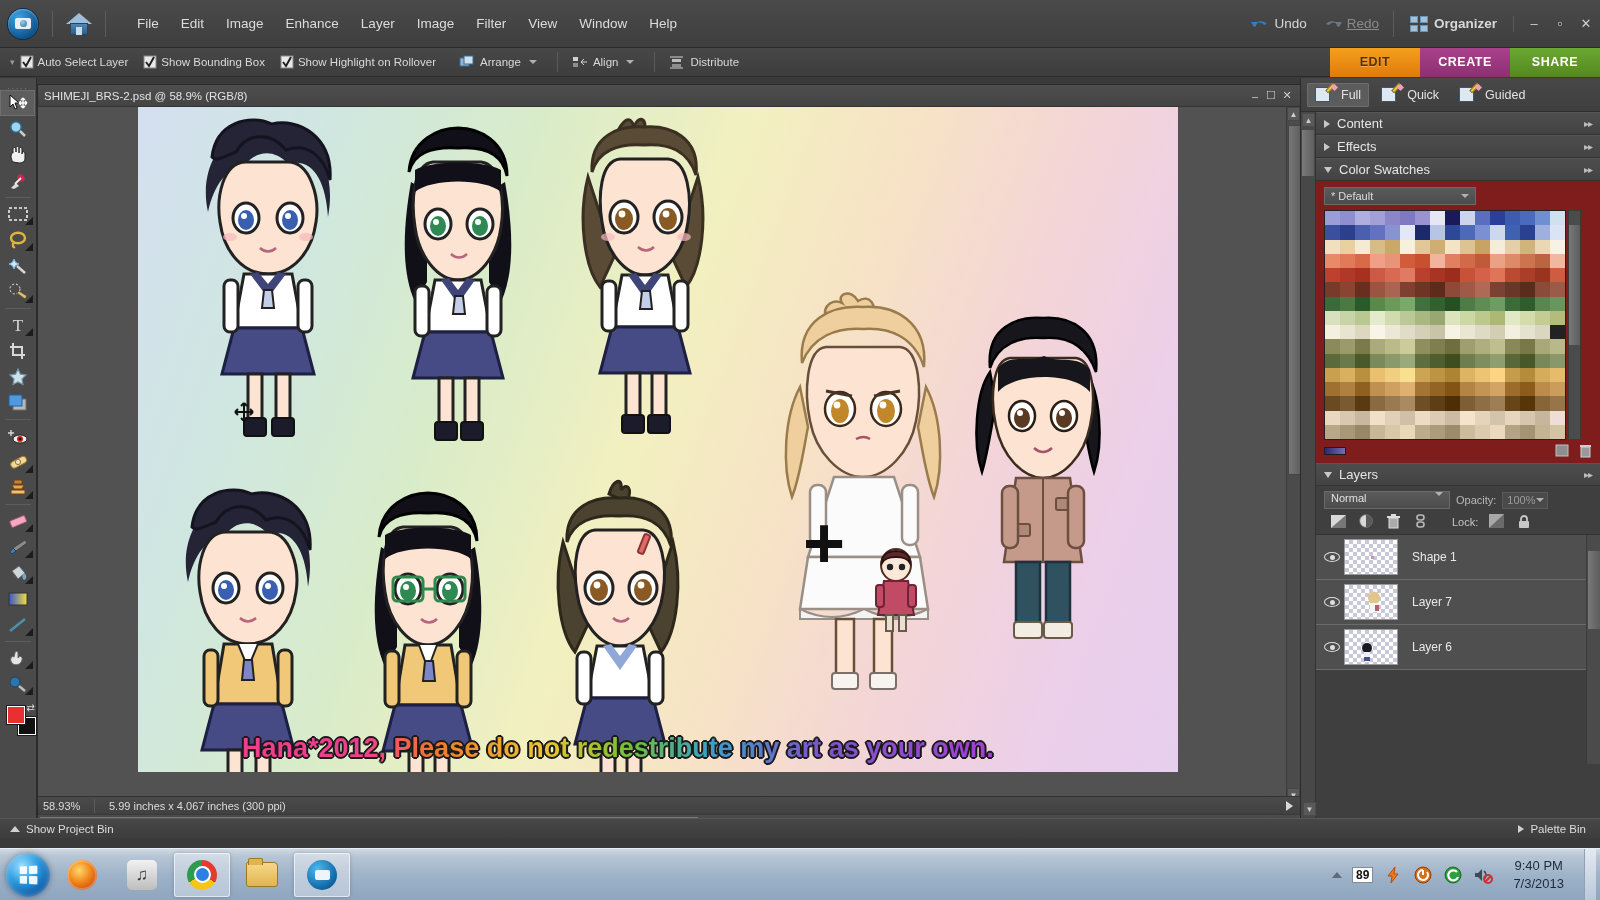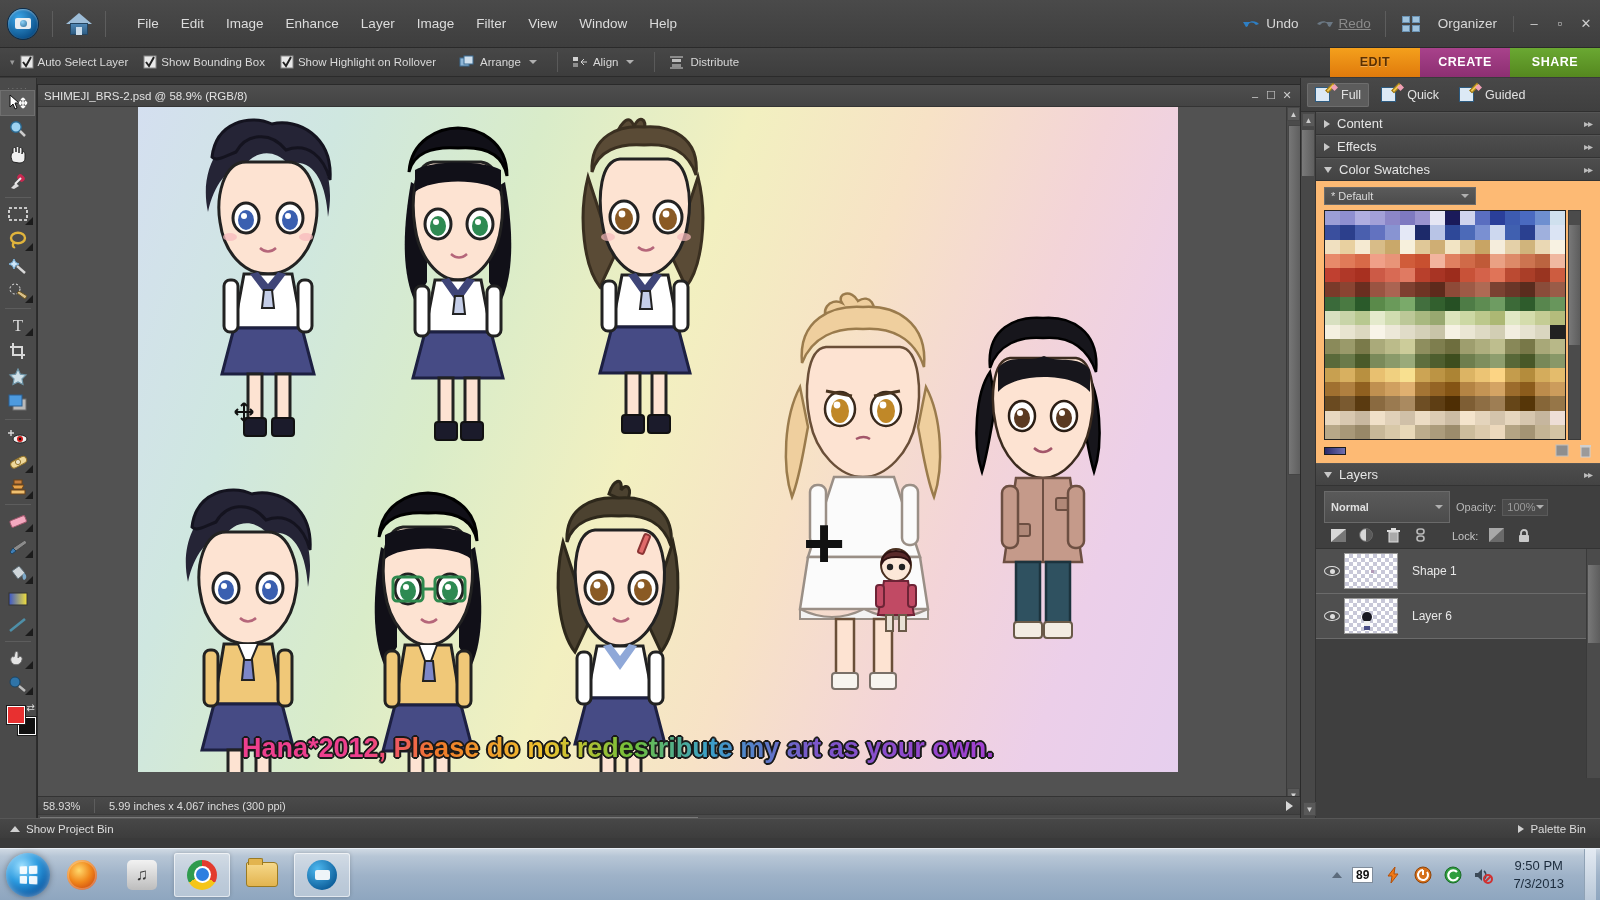--- a/index.html
+++ b/index.html
@@ -49,21 +49,21 @@
   .home-icon .door{position:absolute;left:10px;top:14px;width:6px;height:8px;background:#c9dceb;}
   .menu-items{display:flex;align-items:center;margin-left:14px;}
   .menu-item{
     padding:5px 11px;font-size:13.5px;color:#dcdcdc;cursor:default;border-radius:2px;
   }
   .menubar-right{margin-left:auto;display:flex;align-items:center;padding-right:6px;}
   .undo-redo{display:flex;align-items:center;gap:4px;padding:0 8px;font-size:13.5px;}
   .arrow-ico{display:inline-block;width:20px;height:16px;position:relative;}
   .arrow-ico svg{display:block;}
   .redo-label{color:#8b8b8b;text-decoration:underline;}
-  .organizer-btn{display:flex;align-items:center;gap:18px;padding:0 10px;font-size:13.5px;}
+  .organizer-btn{display:flex;align-items:center;gap:6px;padding:0 10px;font-size:13.5px;font-weight:bold;}
   .org-grid{display:grid;grid-template-columns:8px 8px;grid-template-rows:7px 7px;gap:2px;}
   .org-grid i{background:#9fc3de;border:1px solid #6b93b4;display:block;}
   .win-btns{display:flex;align-items:center;gap:10px;padding-left:12px;margin-left:6px;border-left:1px solid #5a5a5a;}
   .win-btn{width:16px;height:16px;display:flex;align-items:center;justify-content:center;color:#cfcfcf;font-size:13px;}
 
   
   .optionsbar{
     position:absolute;left:0;top:48px;width:1600px;height:29px;
     background:linear-gradient(#474747,#3d3d3d);
     border-bottom:1px solid #2b2b2b;
@@ -165,43 +165,43 @@
 
   .acc-row{
     height:23px;background:linear-gradient(#4d4d4d,#434343);
     border-bottom:1px solid #333;border-top:1px solid #565656;
     display:flex;align-items:center;padding:0 8px;font-size:13px;color:#e5e5e5;
   }
   .acc-row .tri-r{width:0;height:0;border-top:4px solid transparent;border-bottom:4px solid transparent;border-left:6px solid #c8c8c8;margin-right:7px;}
   .acc-row .tri-d{width:0;height:0;border-left:4px solid transparent;border-right:4px solid transparent;border-top:6px solid #c8c8c8;margin-right:7px;}
   .acc-row .more{margin-left:auto;color:#bdbdbd;font-size:10px;letter-spacing:-1px;}
 
-  .swatch-body{background:#fdba74;padding:6px 8px 4px 8px;}
+  .swatch-body{background:#7f1d1d;padding:6px 8px 4px 8px;}
   .swatch-select{
     height:18px;background:linear-gradient(#5a5a5a,#4c4c4c);border:1px solid #6a6a6a;
     display:flex;align-items:center;padding:0 6px;font-size:11px;color:#dcdcdc;width:152px;
   }
   .swatch-select .cd{margin-left:auto;}
   .swatch-grid-wrap{margin-top:5px;display:flex;}
   .swatch-grid{
     display:grid;grid-template-columns:repeat(16,1fr);width:242px;height:230px;
     border:1px solid #222;background:#222;gap:0;
   }
   .swatch-grid i{display:block;}
   .sw-scroll{width:13px;margin-left:2px;background:#4b4b4b;border:1px solid #3a3a3a;position:relative;}
   .sw-scroll .knob{position:absolute;left:0;top:14px;width:11px;height:120px;background:linear-gradient(90deg,#787878,#5d5d5d);}
   .swatch-foot{display:flex;align-items:center;height:16px;margin-top:3px;}
   .sw-strip{width:22px;height:8px;background:linear-gradient(90deg,#2a2a6a,#7070b0);border:1px solid #1c1c1c;}
   .sw-foot-icons{margin-left:auto;display:flex;gap:10px;}
 
   .layer-body{background:#3f3f3f;}
   .layer-opts{display:flex;align-items:center;gap:6px;padding:5px 8px 3px 8px;}
   .blend-select{
-    height:32px;width:126px;background:linear-gradient(#5a5a5a,#4c4c4c);border:1px solid #6a6a6a;
-    display:flex;align-items:center;padding:0 6px;font-size:11px;color:#e0e0e0;font-weight:bold;
+    height:18px;width:126px;background:linear-gradient(#5a5a5a,#4c4c4c);border:1px solid #6a6a6a;
+    display:flex;align-items:flex-start;padding:0 6px;font-size:11px;color:#e0e0e0;
   }
   .blend-select .cd{margin-left:auto;}
   .opacity-lbl{font-size:11px;color:#b8b8b8;}
   .opacity-val{
     height:17px;width:46px;background:#4a4a4a;border:1px solid #5a5a5a;
     font-size:11px;color:#9a9a9a;display:flex;align-items:center;padding:0 4px;
   }
   .opacity-val .cd{margin-left:auto;}
   .layer-tools{display:flex;align-items:center;gap:11px;padding:2px 8px 5px 14px;}
   .lt-ico{width:17px;height:15px;position:relative;}
@@ -1274,20 +1274,35 @@
               </span>
               <span class="lr-name">Shape 1</span>
             </div>
             <div class="layer-row">
               <span class="eye-ico">
                 <span class="el">
                   <span class="pp"></span>
                 </span>
               </span>
               <span class="lr-thumb">
+                <svg style="position:absolute;left:22px;top:6px;" width="14" height="24" viewBox="0 0 14 24">
+                  <ellipse cx="7" cy="7" rx="6" ry="6.5" fill="#e2c48f"></ellipse>
+                  <rect x="3" y="12" width="8" height="9" fill="#f4f4f4"></rect>
+                  <rect x="8" y="14" width="4" height="6" fill="#c05a70"></rect>
+                </svg>
+              </span>
+              <span class="lr-name">Layer 7</span>
+            </div>
+            <div class="layer-row">
+              <span class="eye-ico">
+                <span class="el">
+                  <span class="pp"></span>
+                </span>
+              </span>
+              <span class="lr-thumb">
                 <svg style="position:absolute;left:16px;top:13px;" width="12" height="20" viewBox="0 0 12 20">
                   <ellipse cx="6" cy="5" rx="5" ry="5" fill="#1a1a22"></ellipse>
                   <rect x="3" y="9" width="6" height="6" fill="#eee"></rect>
                   <rect x="3" y="14" width="6" height="4" fill="#4a4e86"></rect>
                 </svg>
               </span>
               <span class="lr-name">Layer 6</span>
             </div>
           <div class="layer-scroll">
               <div class="knob"></div>
@@ -1356,20 +1371,20 @@
       </span>
       <span class="tray-ico">
         <svg width="20" height="18" viewBox="0 0 20 18">
             <path d="M2 7 H5 L9 3 V15 L5 11 H2 Z" fill="#3c4a58"></path>
             <path d="M11 5 a5 5 0 0 1 0 8" fill="none" stroke="#3c4a58" stroke-width="1.6"></path>
             <circle cx="15" cy="13" r="4" fill="none" stroke="#d03030" stroke-width="2"></circle>
             <path d="M12.5 15.5 L17.5 10.5" stroke="#d03030" stroke-width="2"></path>
           </svg>
       </span>
       <span class="clock">
-        <span>9:50 PM</span>
+        <span>9:40 PM</span>
         <span>7/3/2013</span>
       </span>
       <span class="showdesk"></span>
     </div>
   </div>
 
 </div>
 
 </body></html>

